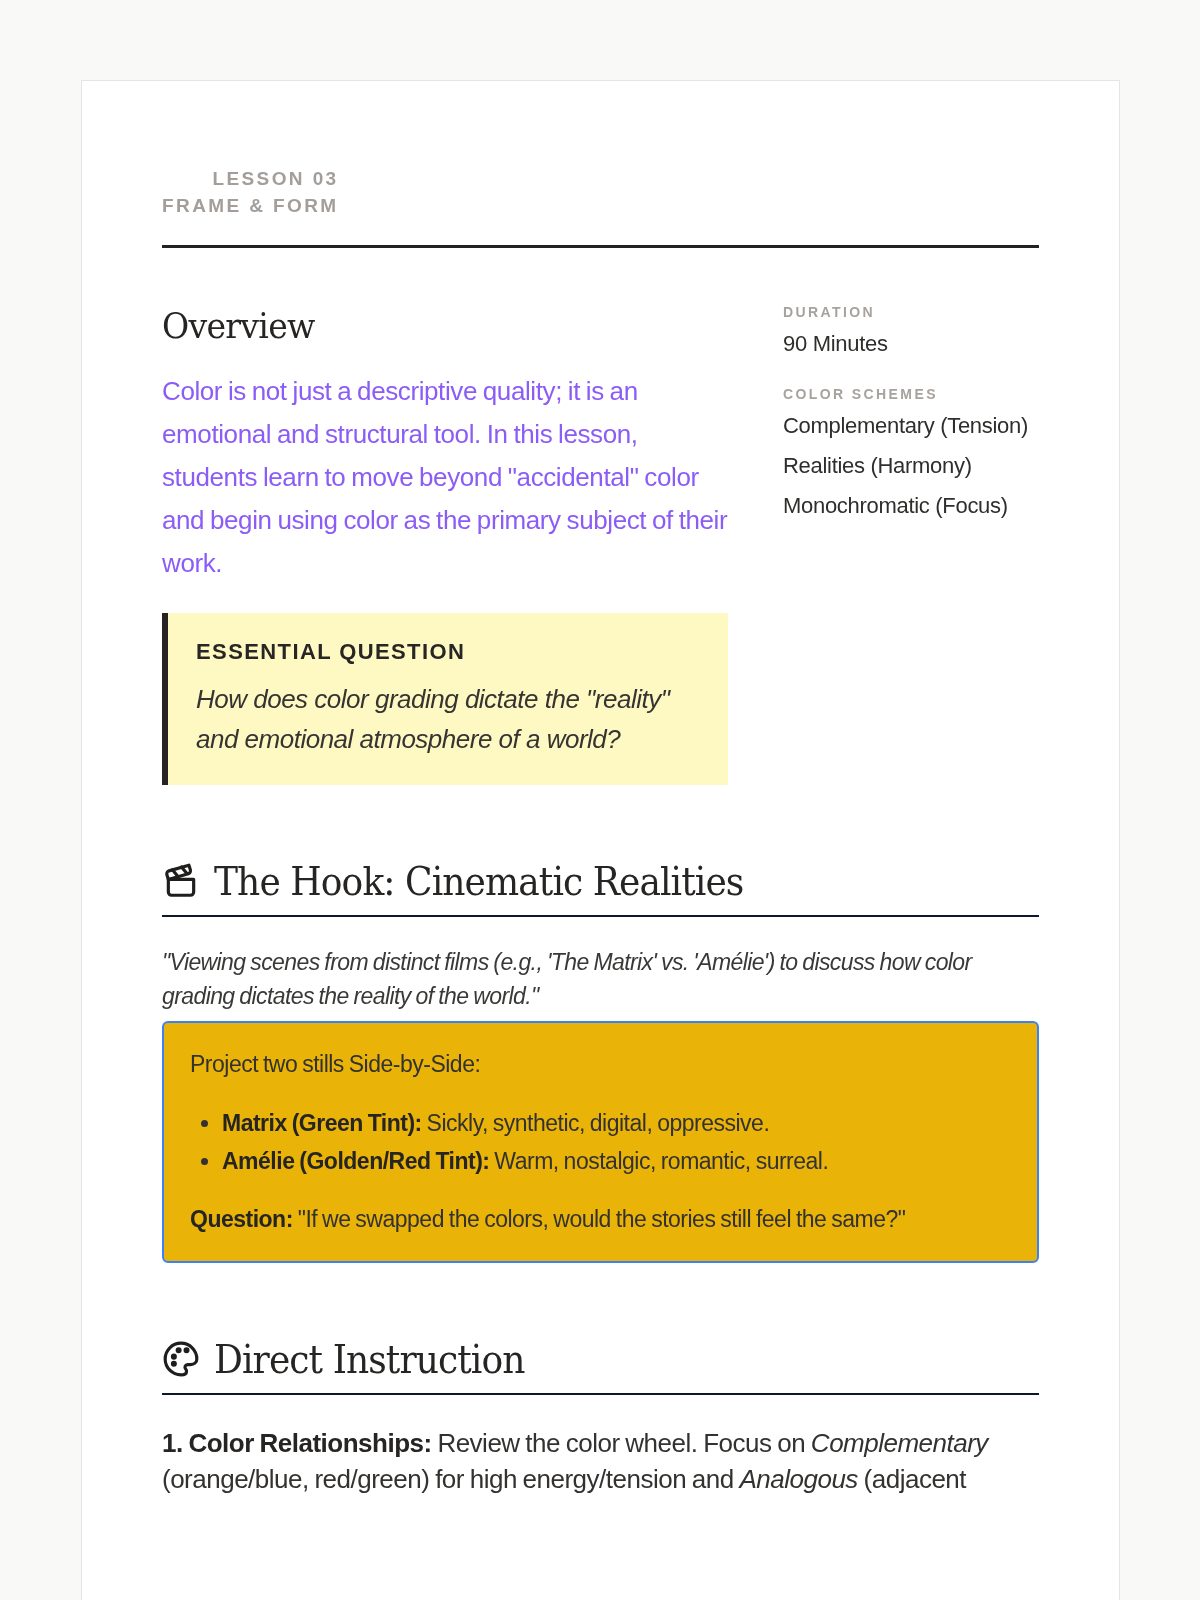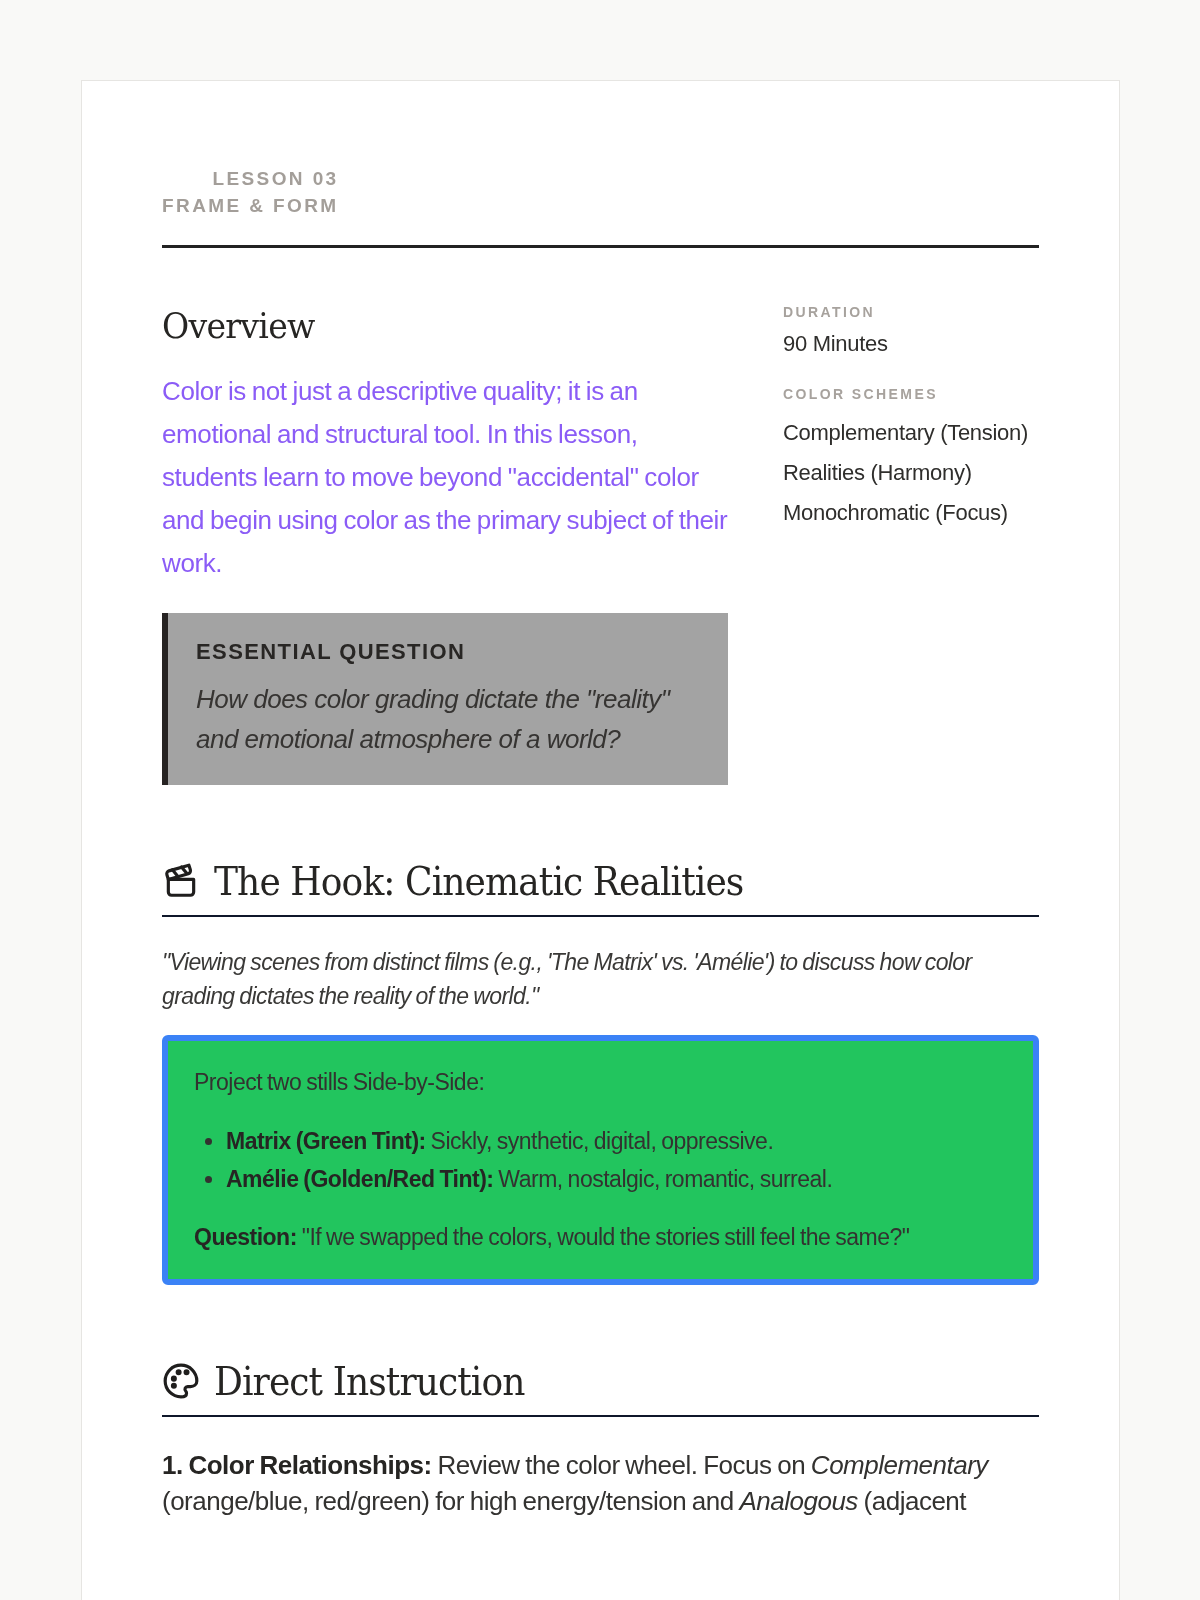--- a/index.html
+++ b/index.html
@@ -75,21 +75,21 @@
     .overview-text {
       margin-top: 22px;
       font-size: 26px;
       line-height: 43px;
       color: #8b5cf6;
       letter-spacing: -0.4px;
       word-spacing: -1px;
     }
     .essential {
       margin-top: 28px;
-      background: #a3a3a3;
+      background: #fef9c3;
       border-left: 6px solid #262322;
       padding: 26px 28px 26px 28px;
     }
     .essential-label {
       font-size: 22px;
       font-weight: bold;
       letter-spacing: 1.4px;
       color: #282624;
     }
     .essential-question {
@@ -108,21 +108,21 @@
       color: #a7a29d;
     }
     .meta-value {
       margin-top: 8px;
       font-size: 22px;
       line-height: 32px;
       color: #2f2e2c;
       letter-spacing: -0.3px;
     }
     .meta-group + .meta-group { margin-top: 26px; }
-    .scheme-list { list-style: none; margin-top: 15px; }
+    .scheme-list { list-style: none; margin-top: 8px; }
     .scheme-list li {
       font-size: 22px;
       line-height: 32px;
       color: #2f2e2c;
       letter-spacing: -0.3px;
       margin-bottom: 8px;
     }
     
     .section { margin-top: 70px; }
     .section-heading {
@@ -147,23 +147,23 @@
     .hook-quote {
       margin-top: 28px;
       font-size: 23px;
       font-style: italic;
       line-height: 34px;
       color: #3a3937;
       letter-spacing: -0.6px;
       word-spacing: -1px;
     }
     .hook-box {
-      margin-top: 22px;
-      background: #22c55e;
-      border: 6px solid #3b82f6;
+      margin-top: 8px;
+      background: #eab308;
+      border: 2px solid #3b82f6;
       border-radius: 6px;
       padding: 28px 26px 28px 26px;
     }
     .hook-box p, .hook-box li {
       font-size: 23px;
       color: #333230;
       letter-spacing: -0.5px;
       word-spacing: -1px;
     }
     .hook-box ul {

